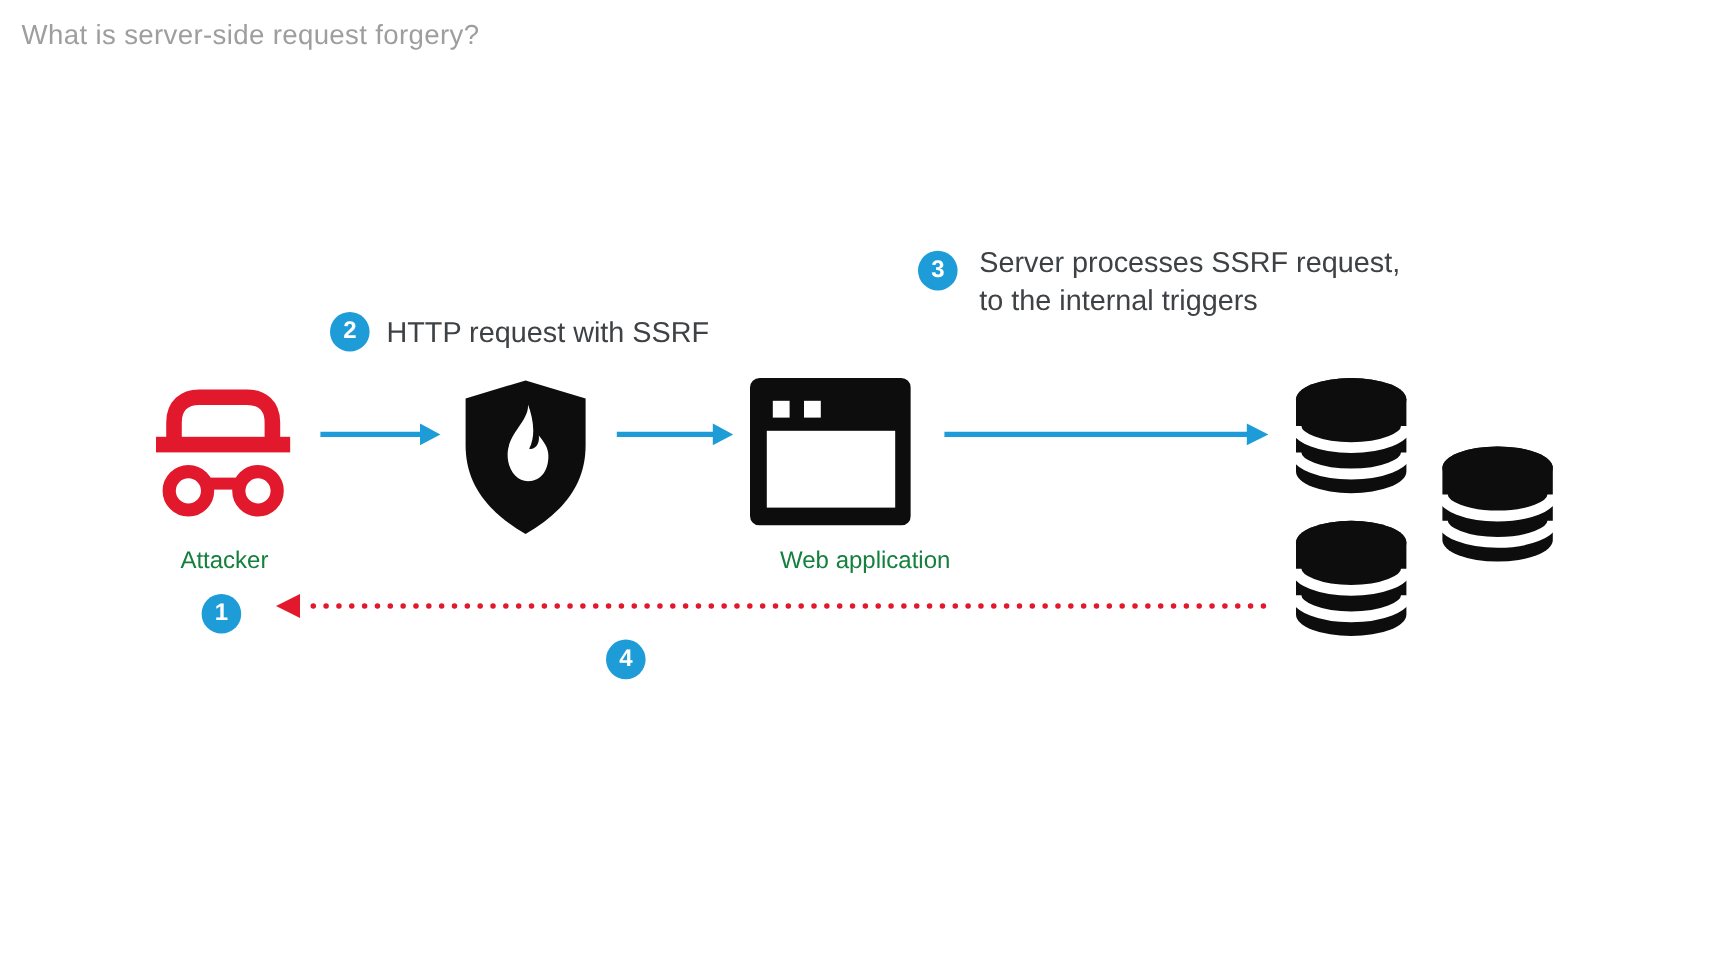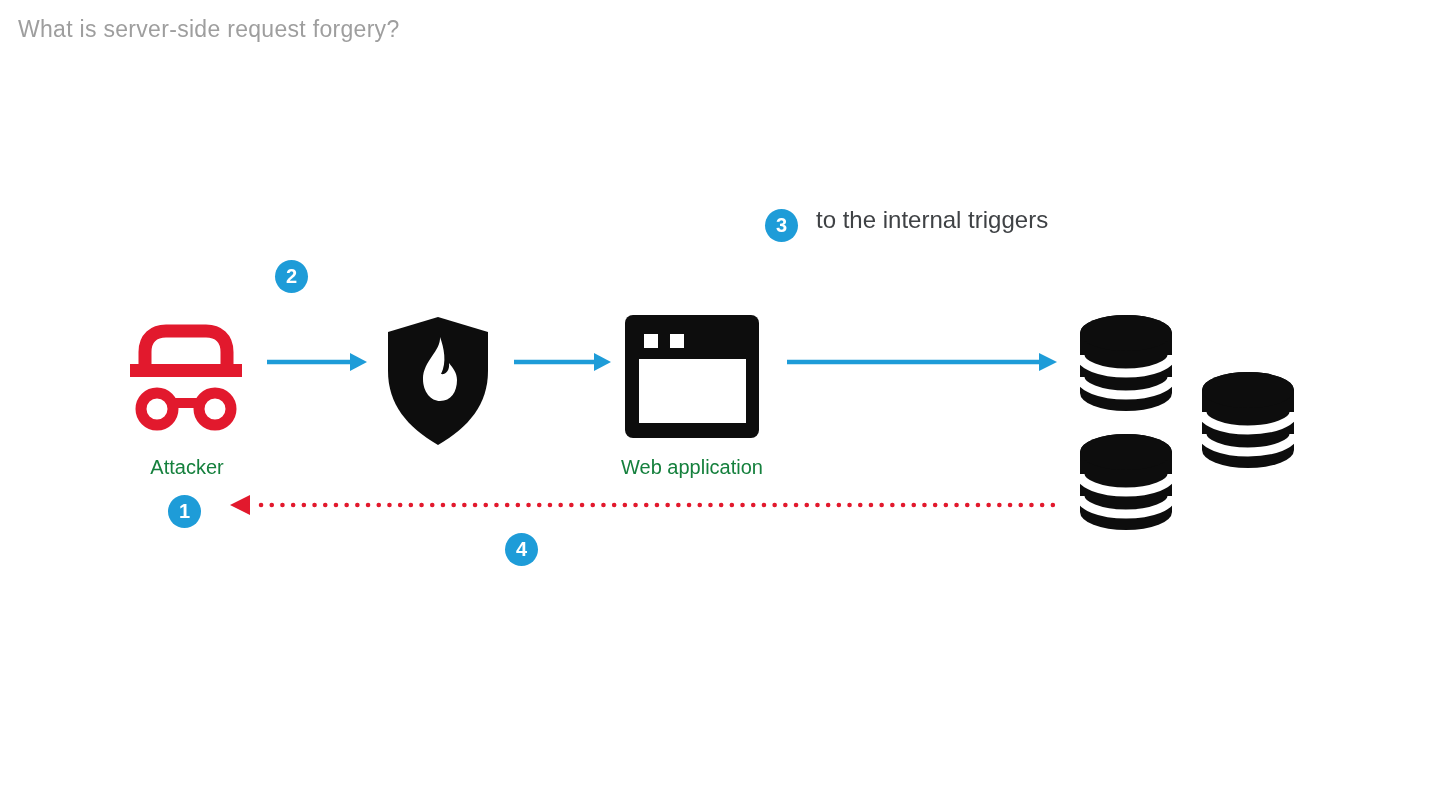--- a/index.html
+++ b/index.html
@@ -72,46 +72,48 @@
   </div>
 
   <svg class="abs" style="left:266px; top:351px;" width="102" height="22" viewBox="0 0 102 22">
     <line x1="1" y1="11" x2="85" y2="11" stroke="#1E9CD8" stroke-width="4.5"></line>
     <polygon points="84,2 84,20 101,11" fill="#1E9CD8"></polygon>
   </svg>
 
   <div class="abs step-badge" style="left:275px; top:260px;">
     <span>2</span>
   </div>
+  <div class="abs step-text" style="left:322px; top:262px; line-height:31px;">HTTP request with SSRF</div>
 
   <svg class="abs" style="left:383px; top:315px;" width="110" height="132" viewBox="0 0 110 132">
     <path d="M55,2 L105,17 V56 C105,89 86,112 55,130 C24,112 5,89 5,56 V17 Z" fill="#0D0D0D"></path>
     <path d="M57,22 C58,36 40,46 40,64 C40,77 48,86 57,86 C68,86 74,77 74,65
              C74,58 70,53 66,48 C67,56 62,60 58,59 C64,47 61,33 57,22 Z" fill="#ffffff"></path>
   </svg>
 
   <svg class="abs" style="left:513px; top:351px;" width="100" height="22" viewBox="0 0 100 22">
     <line x1="1" y1="11" x2="82" y2="11" stroke="#1E9CD8" stroke-width="4.5"></line>
     <polygon points="81,2 81,20 98,11" fill="#1E9CD8"></polygon>
   </svg>
 
   <div class="abs step-badge" style="left:765px; top:209px;">
     <span>3</span>
   </div>
   <div class="abs step-text" style="left:816px; top:204px;">
+    <div>Server processes SSRF request,</div>
     <div>to the internal triggers</div>
   </div>
 
   <svg class="abs" style="left:625px; top:315px;" width="134" height="123" viewBox="0 0 134 123">
     <rect x="0" y="0" width="134" height="123" rx="8" fill="#0D0D0D"></rect>
     <rect x="19" y="19" width="14" height="14" fill="#ffffff"></rect>
     <rect x="45" y="19" width="14" height="14" fill="#ffffff"></rect>
     <rect x="14" y="44" width="107" height="64" fill="#ffffff"></rect>
   </svg>
-  <div class="abs node-label" style="left:592px; top:452px; width:200px;">Web application</div>
+  <div class="abs node-label" style="left:592px; top:452px; width:200px;text-align:right;">Web application</div>
 
   <svg class="abs" style="left:786px; top:351px;" width="273" height="22" viewBox="0 0 273 22">
     <line x1="1" y1="11" x2="254" y2="11" stroke="#1E9CD8" stroke-width="4.5"></line>
     <polygon points="253,2 253,20 271,11" fill="#1E9CD8"></polygon>
   </svg>
 
   <svg class="abs" style="left:1078px; top:313px;" width="96" height="100" viewBox="0 0 96 100">
     <path d="M2,20 A46,18 0 0 1 94,20 L94,80 A46,18 0 0 1 2,80 Z" fill="#0D0D0D"></path>
     <ellipse cx="48" cy="20" rx="46" ry="18" fill="#0D0D0D"></ellipse>
     <path d="M2,42 A46,18 0 0 0 94,42" stroke="#ffffff" stroke-width="9" fill="none"></path>

